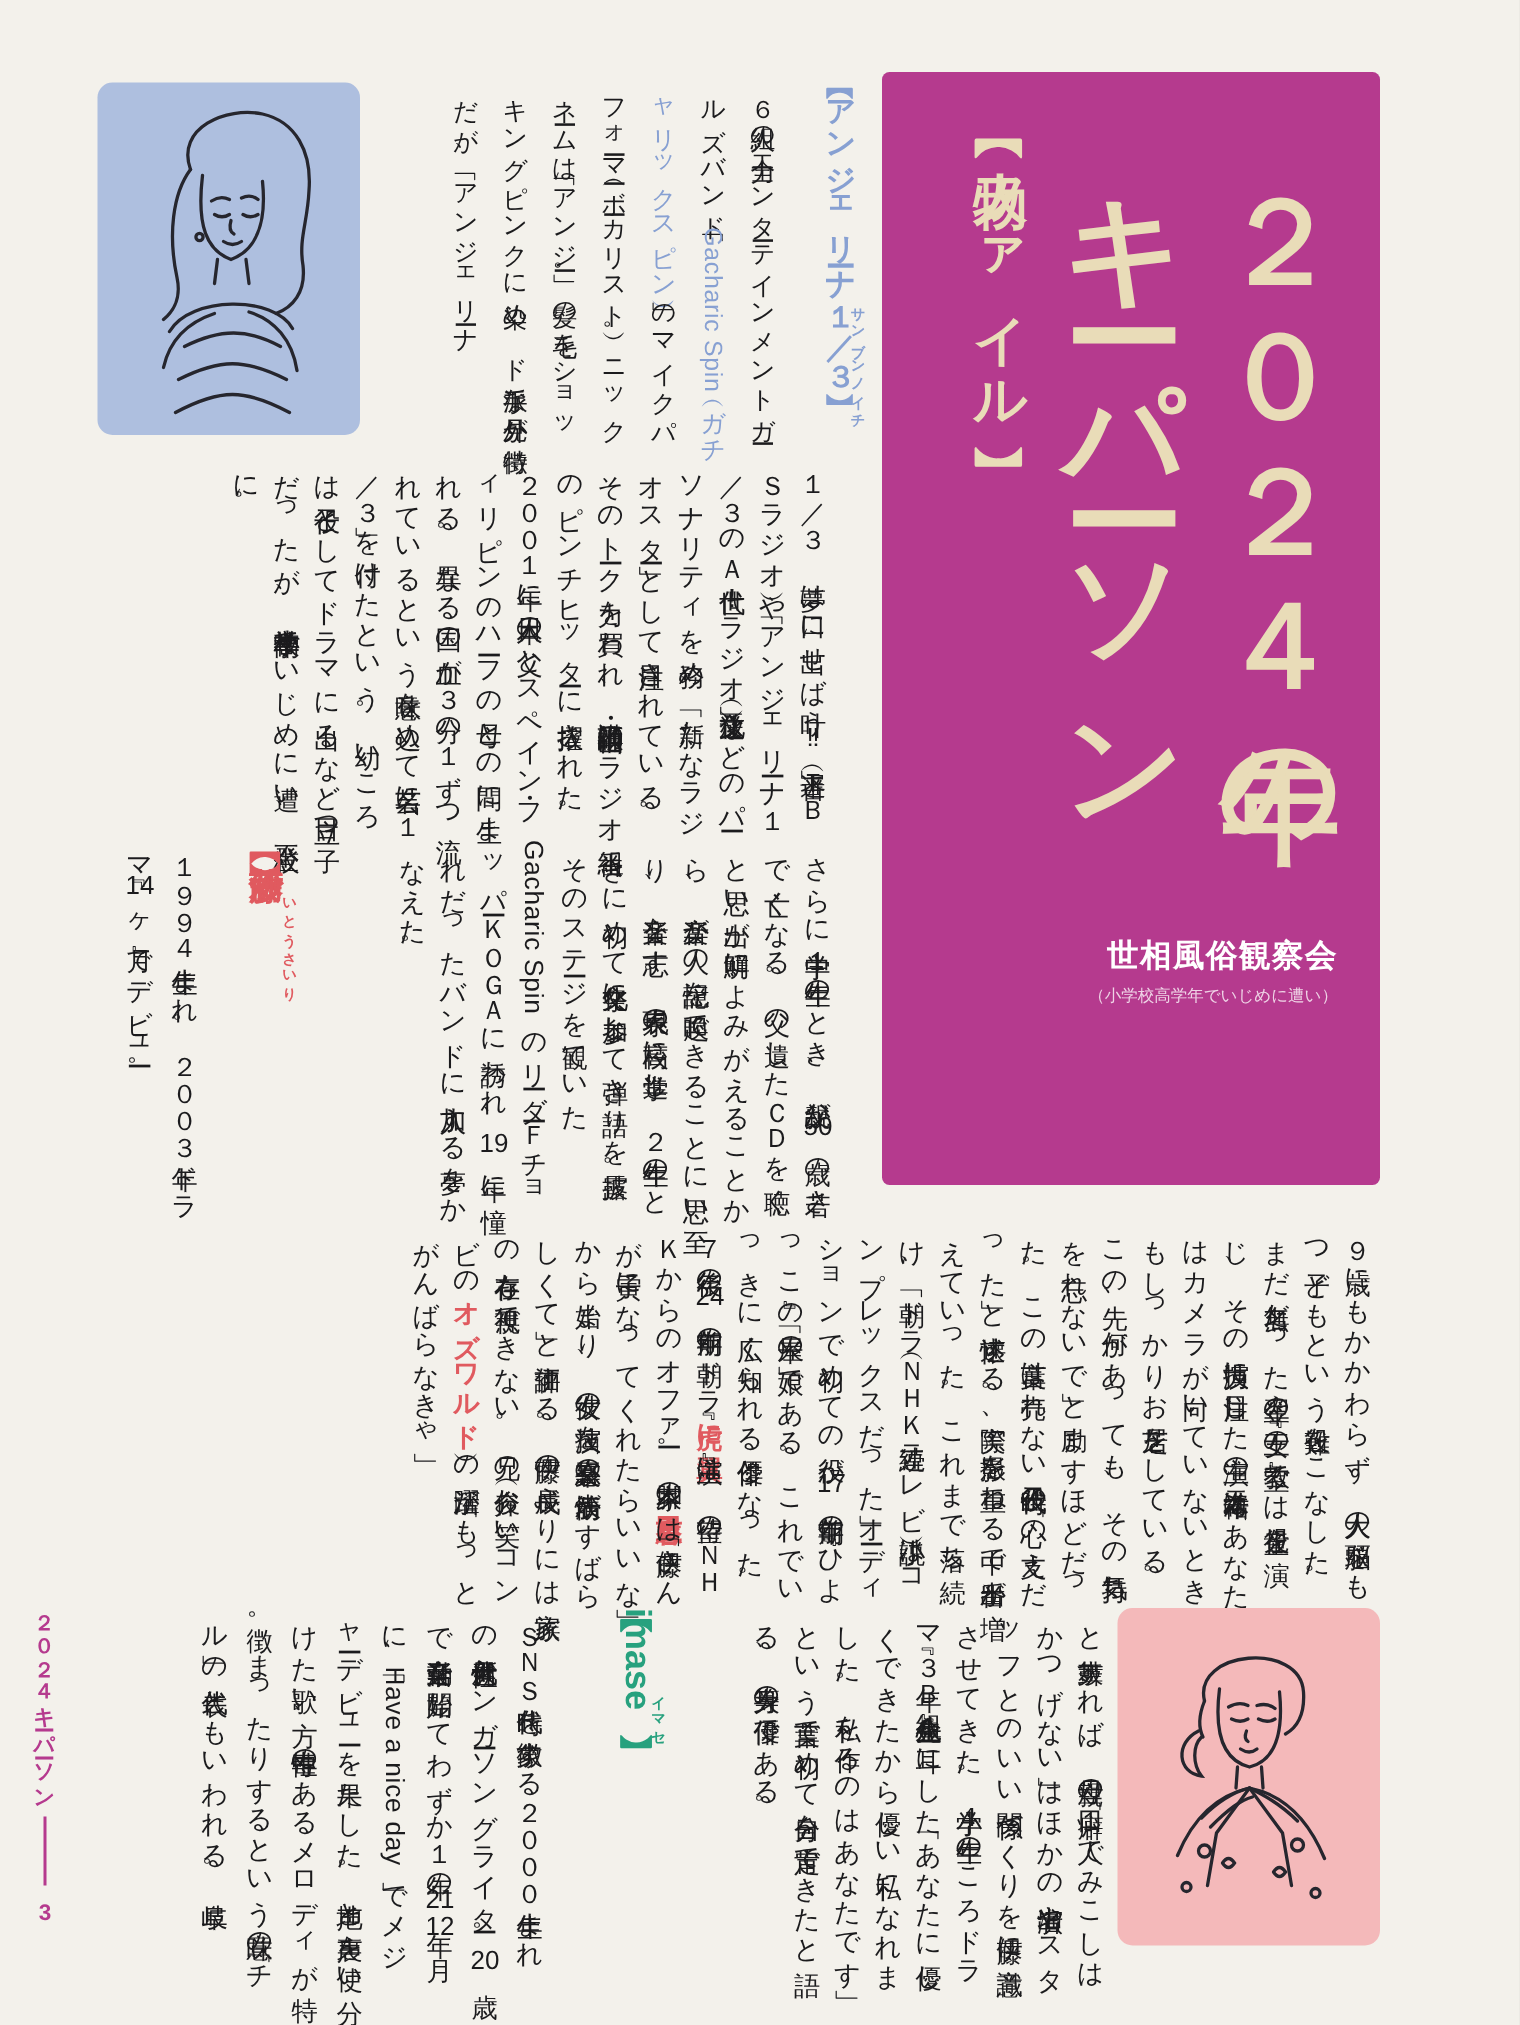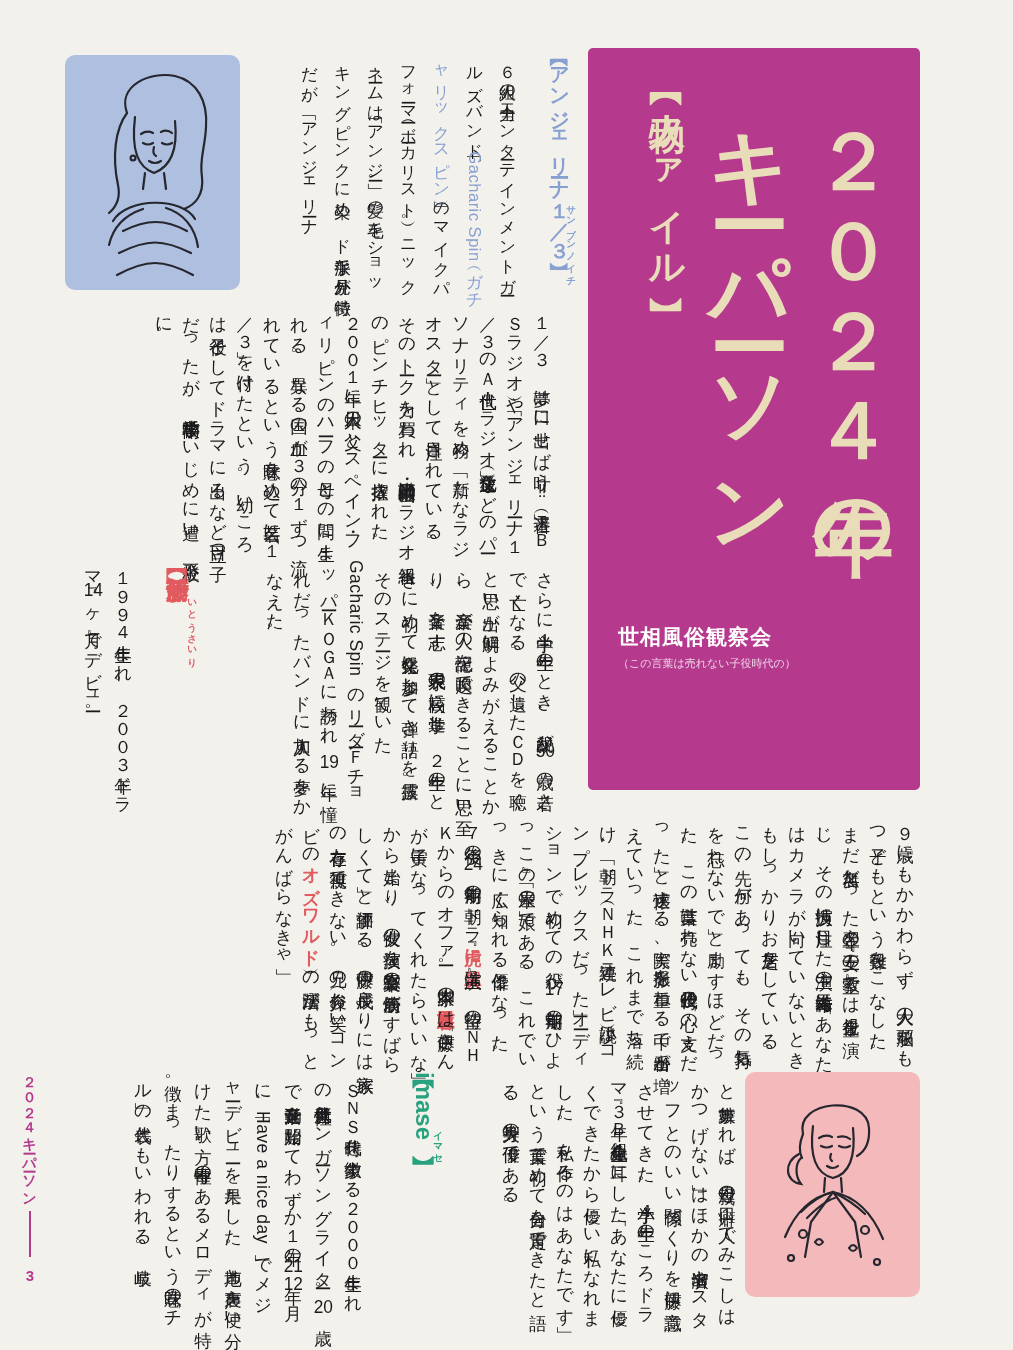--- a/index.html
+++ b/index.html
@@ -45,20 +45,21 @@
     color:#e9dcb8;
   }
   .title-v span{ display:block; font-weight:900; }
   .t1{ font-size:80px; line-height:104px; letter-spacing:10px; }
   .t2{ font-size:80px; line-height:104px; letter-spacing:16px; }
   .t3{ font-size:36px; line-height:62px; letter-spacing:4px; padding-top:6px; }
 
   .org{
     position:absolute; left:30px; top:575px; width:274px;
     color:#ffffff;
+    text-align:right;
   }
   .org-name{ font-size:21px; font-weight:bold; letter-spacing:1px; }
   .org-furigana{ font-size:11px; color:rgba(255,255,255,.78); margin:5px 0 10px; }
   .org-bio{ font-size:13px; line-height:1.62; }
 
   
   .portrait{ position:absolute; border-radius:10px; }
   .portrait svg{ display:block; }
   .portrait-angelina{ left:65px; top:55px; width:175px; height:235px; background:#aebfdf; }
   .portrait-kimono{ left:745px; top:1072px; width:175px; height:225px; background:#f4b9ba; }
@@ -115,21 +116,21 @@
 <div class="page">
 
   <div class="title-box">
     <div class="title-v">
       <span class="t1">２０２４年の</span>
       <span class="t2">キーパーソン</span>
       <span class="t3">【人物ファイル】</span>
     </div>
     <div class="org">
       <div class="org-name">世相風俗観察会</div>
-      <div class="org-furigana">（この言葉は売れない子役時代の）</div>
+      <div class="org-furigana">（小学校高学年でいじめに遭い）</div>
     </div>
   </div>
 
   <div class="portrait portrait-angelina">
     <svg width="175" height="235" viewBox="0 0 175 235">
       <g class="sketch">
         <path d="M62,58 C52,30 86,16 110,21 C132,26 143,46 141,72 C140,94 134,104 137,122 C139,140 130,150 119,154"></path>
         <path d="M62,58 C50,74 47,102 53,130 C56,144 51,152 44,158"></path>
         <path d="M70,62 C66,96 73,112 89,118 C105,112 113,95 110,66"></path>
         <path d="M76,79 q6,-4 12,-1"></path>

